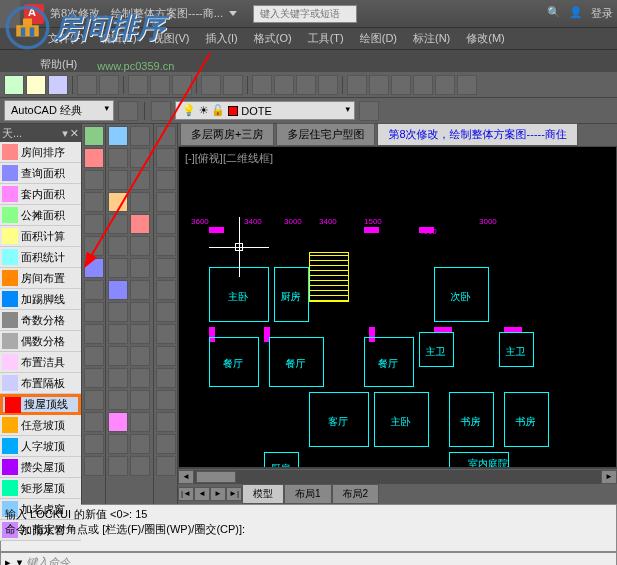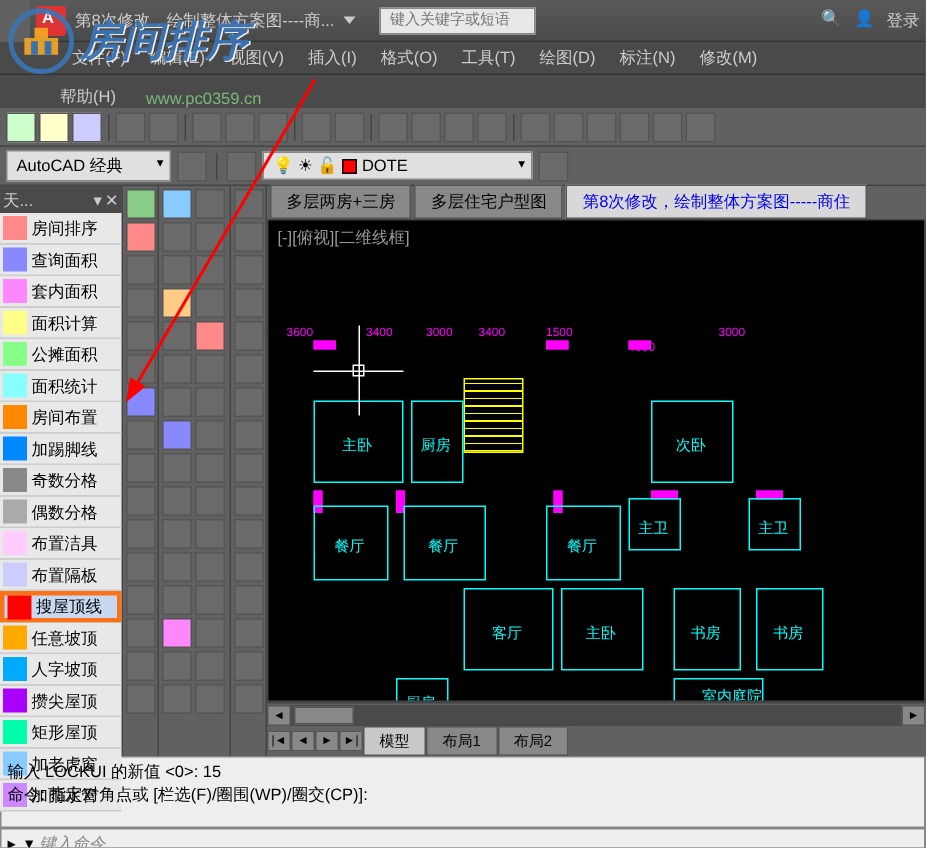--- a/index.html
+++ b/index.html
@@ -175,26 +175,26 @@
         </div>
         <div class="pal-item">
           <span class="pal-ico" style="background:#88f"></span>
           <span>查询面积</span>
         </div>
         <div class="pal-item">
           <span class="pal-ico" style="background:#f8f"></span>
           <span>套内面积</span>
         </div>
         <div class="pal-item">
+          <span class="pal-ico" style="background:#8f8"></span>
+          <span>公摊面积</span>
+        </div>
+        <div class="pal-item">
           <span class="pal-ico" style="background:#ff8"></span>
           <span>面积计算</span>
-        </div>
-        <div class="pal-item">
-          <span class="pal-ico" style="background:#8f8"></span>
-          <span>公摊面积</span>
         </div>
         <div class="pal-item">
           <span class="pal-ico" style="background:#8ff"></span>
           <span>面积统计</span>
         </div>
         <div class="pal-item">
           <span class="pal-ico" style="background:#f80"></span>
           <span>房间布置</span>
         </div>
         <div class="pal-item">

